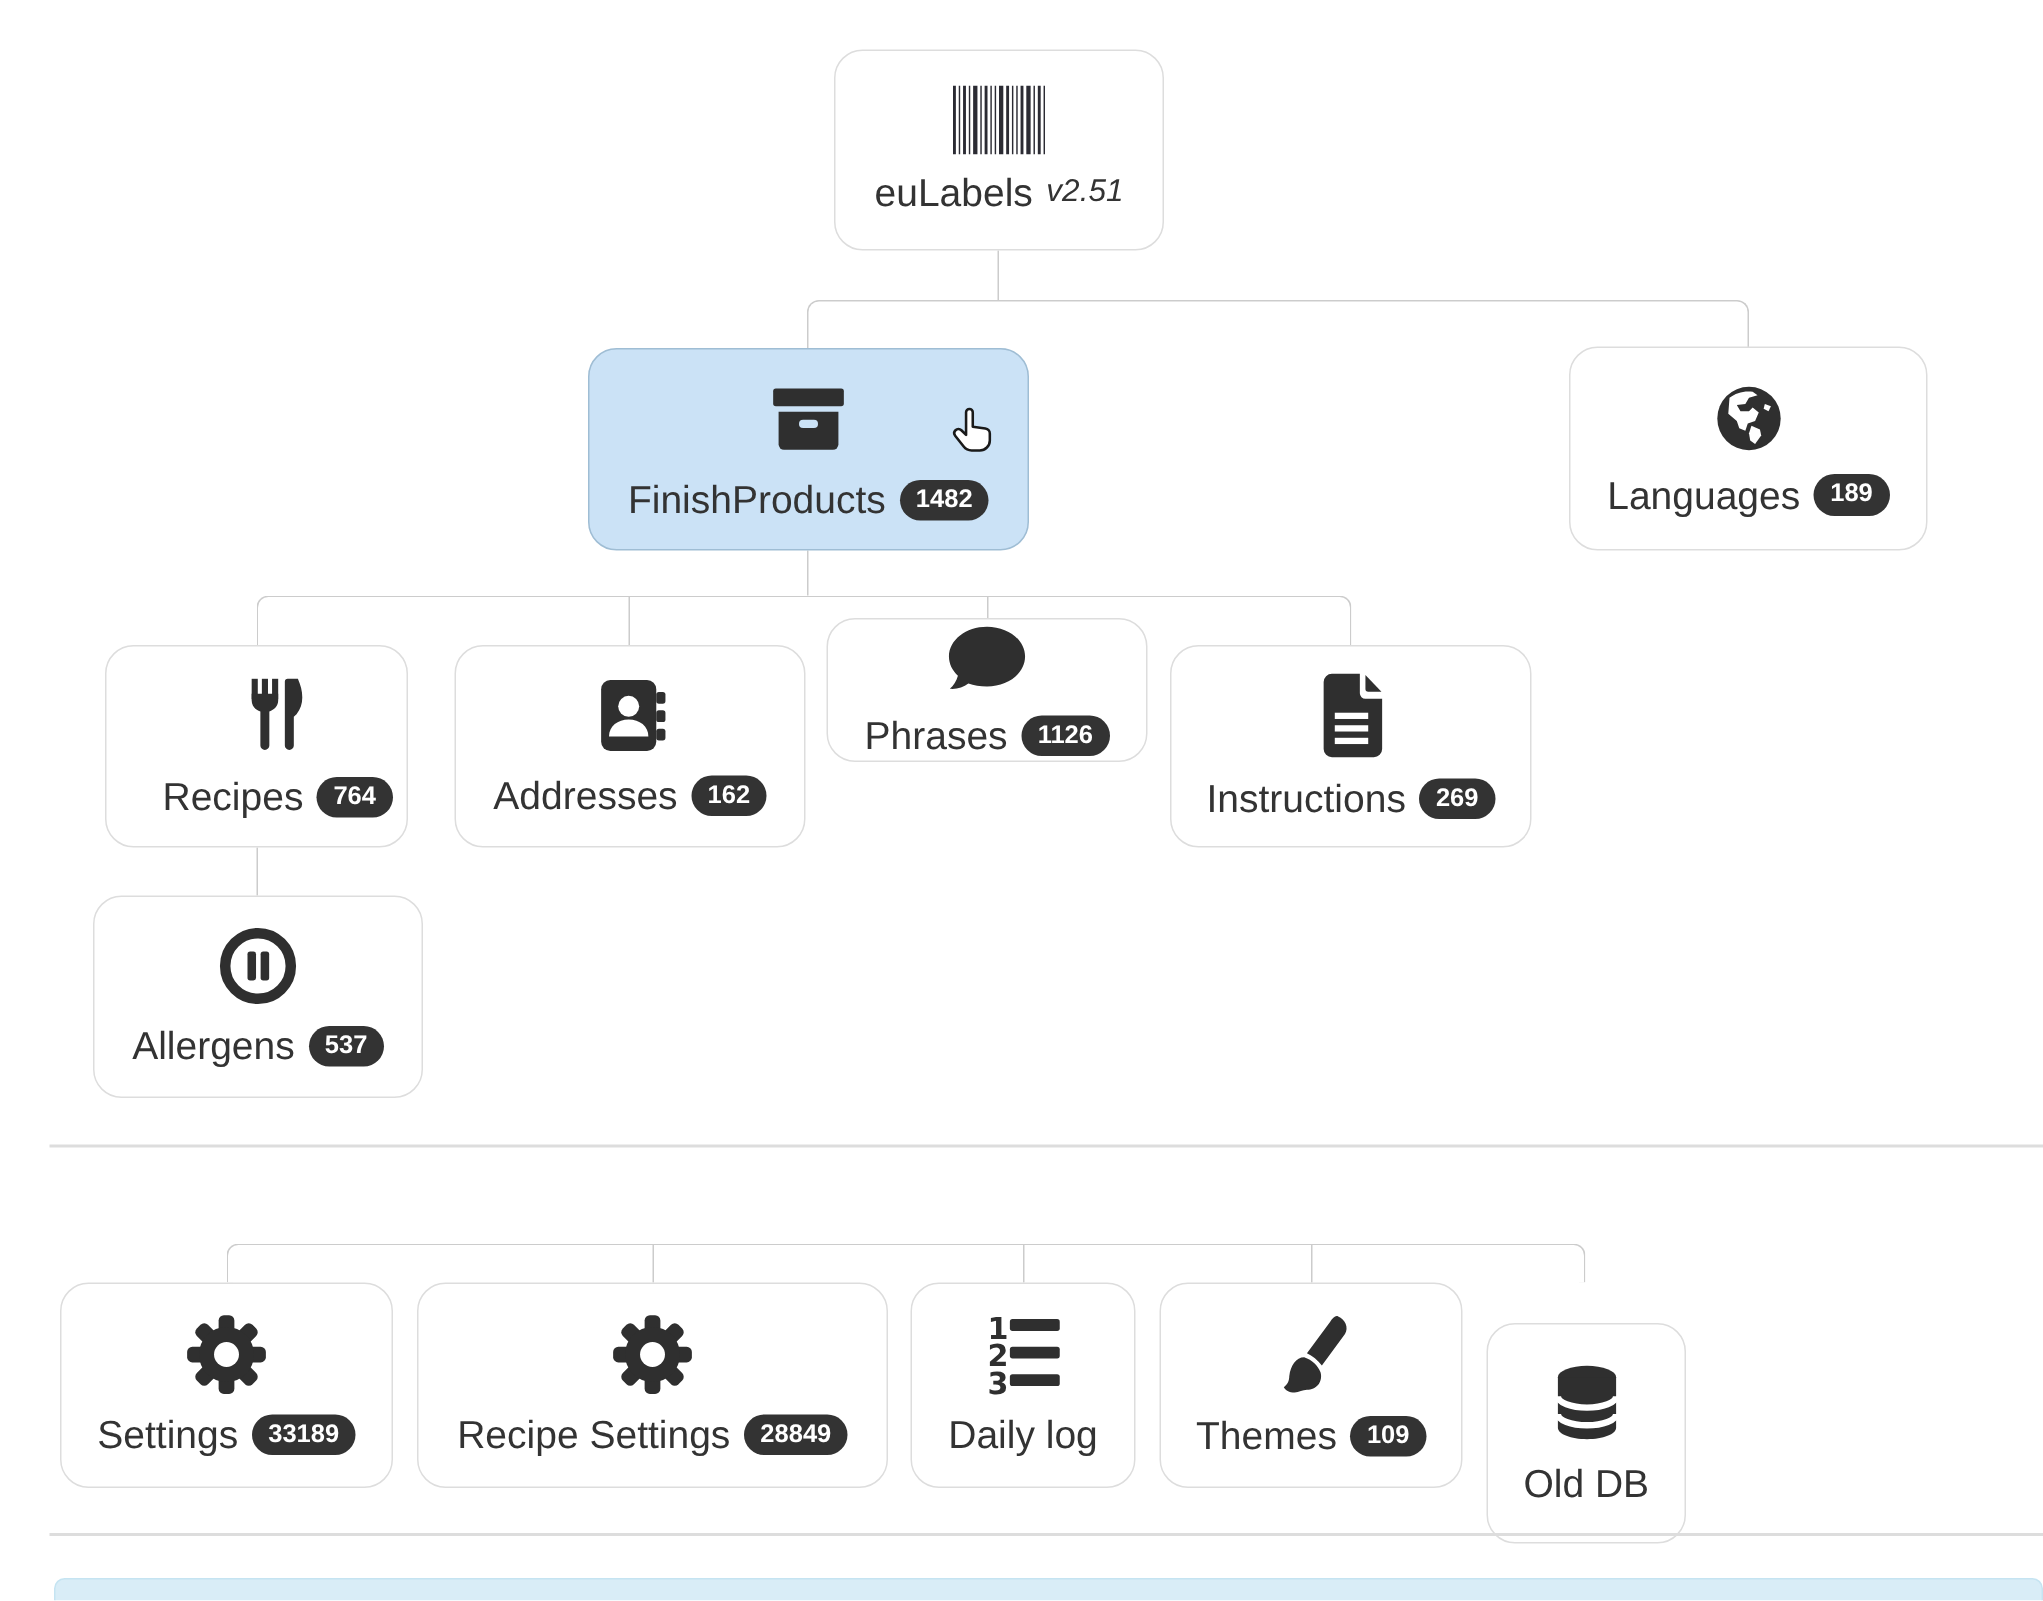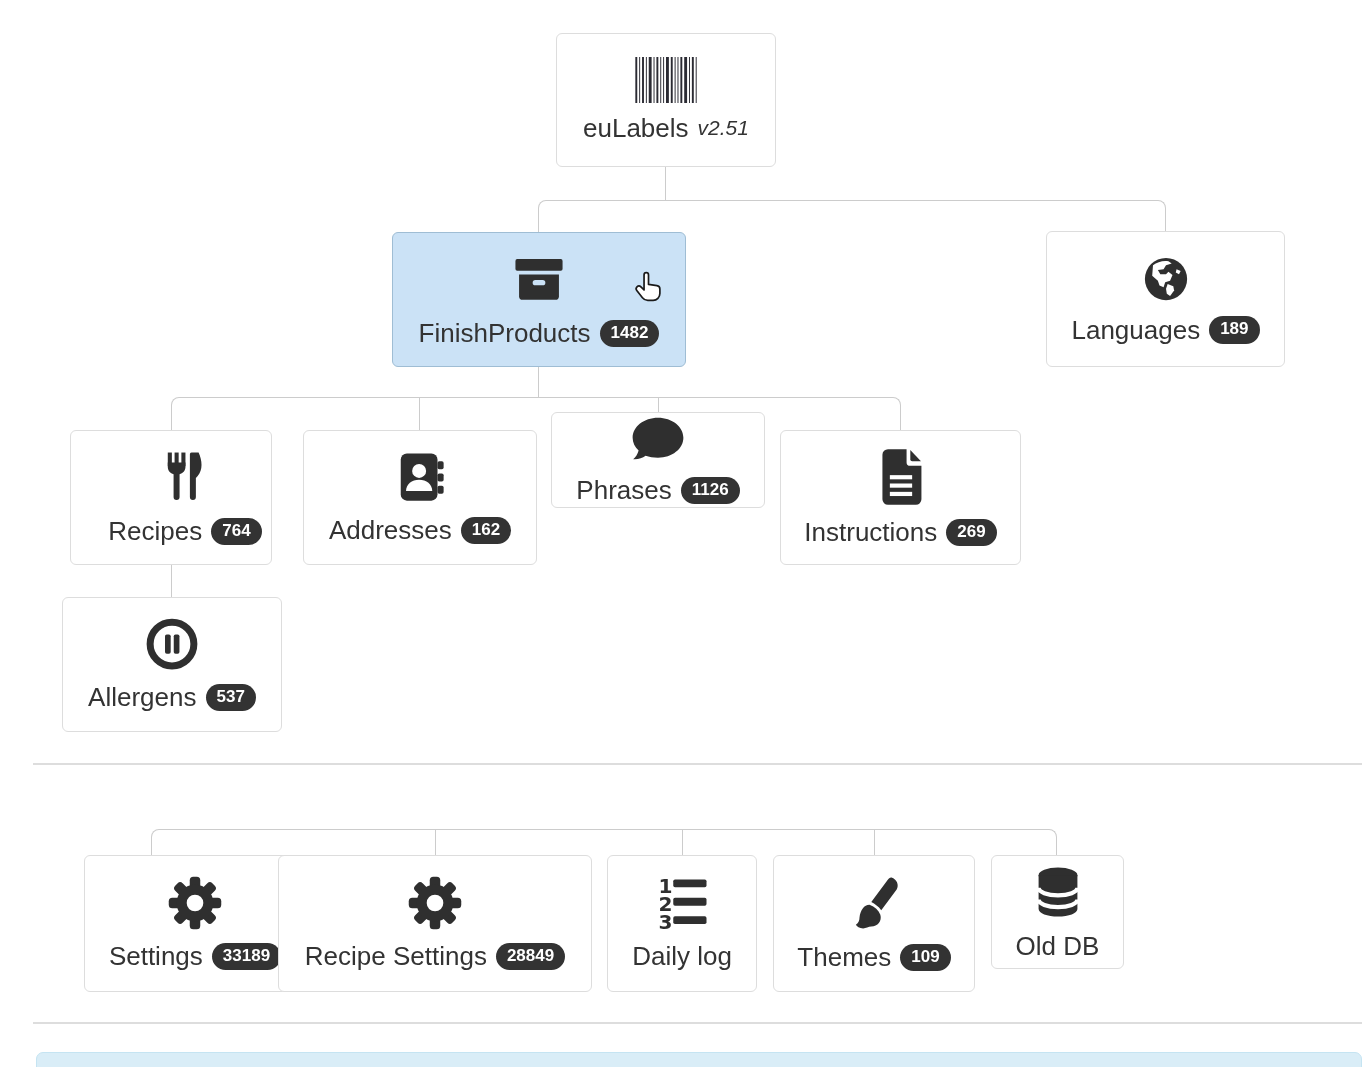--- a/index.html
+++ b/index.html
@@ -3,21 +3,21 @@
 <meta charset="utf-8">
 <style>
   html,body{margin:0;padding:0;background:#ffffff;}
   #canvas{
     position:relative;width:1362px;height:1067px;overflow:hidden;
     font-family:"Liberation Sans",sans-serif;color:#333;background:#fff;
   }
   
   .card{
     position:absolute;box-sizing:border-box;background:#fff;
-    border:1px solid #ddd;border-radius:6px;
+    border:1px solid #ddd;border-radius:19px;
     display:flex;flex-direction:column;align-items:center;justify-content:center;
     gap:10px;cursor:pointer;
   }
   .card.sel{background:#cbe2f6;border-color:#9fbdd4;}
   .icon{display:flex;align-items:center;justify-content:center;}
   .lrow{display:flex;align-items:center;gap:9px;white-space:nowrap;}
   .lbl{font-size:26px;color:#333;}
   .ver{font-size:21px;color:#333;font-style:italic;}
   .badge{
     background:#333333;color:#fff;font-weight:bold;font-size:17px;
@@ -25,25 +25,25 @@
   }
   
   #c-root   {left:556px;top:33px; width:220px;height:134px;}
   #c-fp     {left:392px;top:232px;width:294px;height:135px;}
   #c-lang   {left:1046px;top:231px;width:239px;height:136px;}
   #c-rec    {left:70px; top:430px;width:202px;height:135px;padding-left:28px;}
   #c-addr   {left:303px;top:430px;width:234px;height:135px;}
   #c-phr    {left:551px;top:412px;width:214px;height:96px;}
   #c-instr  {left:780px;top:430px;width:241px;height:135px;}
   #c-all    {left:62px; top:597px;width:220px;height:135px;}
-  #c-set    {left:40px; top:855px;width:222px;height:137px;margin-left:44px;}
+  #c-set    {left:40px; top:855px;width:222px;height:137px;}
   #c-rset   {left:278px;top:855px;width:314px;height:137px;}
   #c-dlog   {left:607px;top:855px;width:150px;height:137px;}
   #c-thm    {left:773px;top:855px;width:202px;height:137px;}
-  #c-odb    {left:991px;top:855px;width:133px;height:114px;text-align:right;}
+  #c-odb    {left:991px;top:882px;width:133px;height:147px;text-align:right;}
   
   .vline{position:absolute;width:0;border-left:1px solid #ccc;}
   .hbar{position:absolute;box-sizing:border-box;
         border-top:1px solid #ccc;border-left:1px solid #ccc;border-right:1px solid #ccc;
         border-radius:8px 8px 0 0;}
   #stem-root{left:665px;top:167px;height:33px;}
   #bar-1    {left:538px;top:200px;width:628px;height:32px;}
   #stem-fp  {left:538px;top:367px;height:30px;}
   #bar-2    {left:171px;top:397px;width:730px;height:33px;}
   #drop-2a  {left:419px;top:398px;height:32px;}

